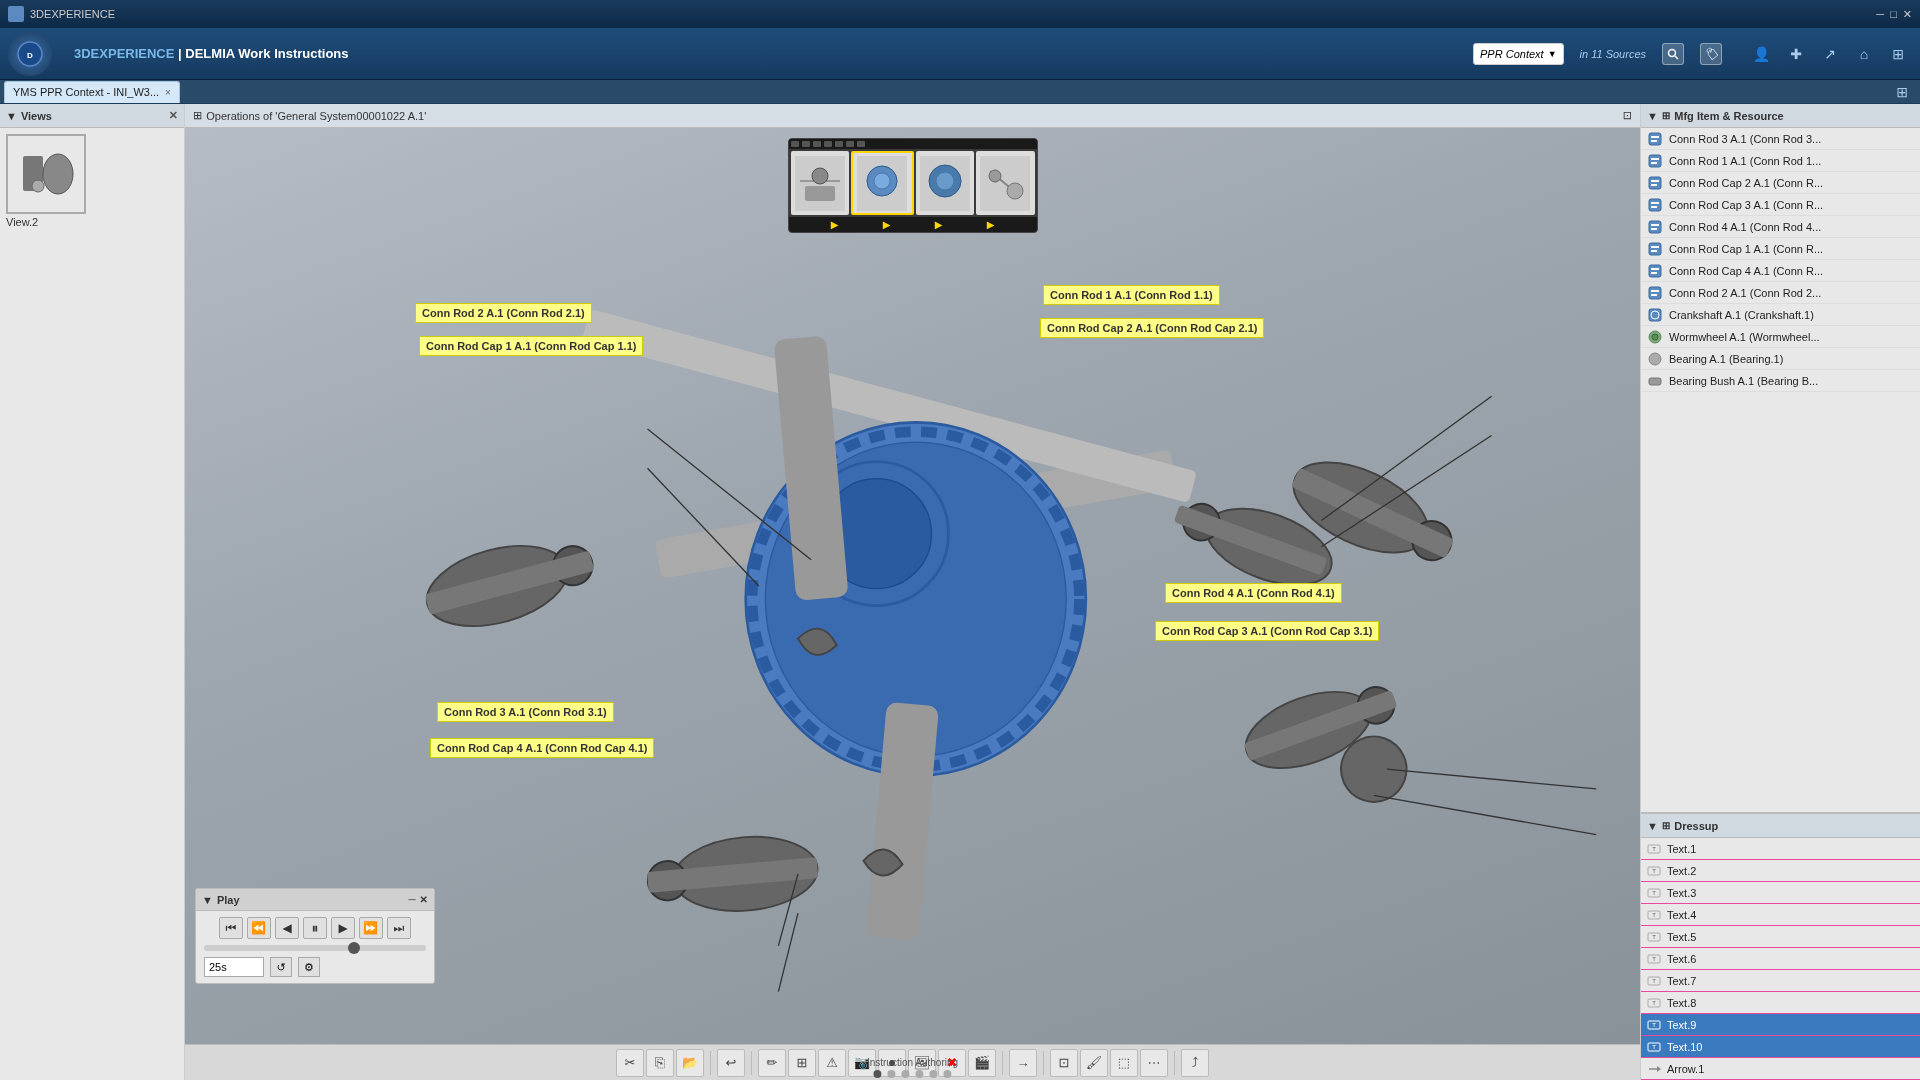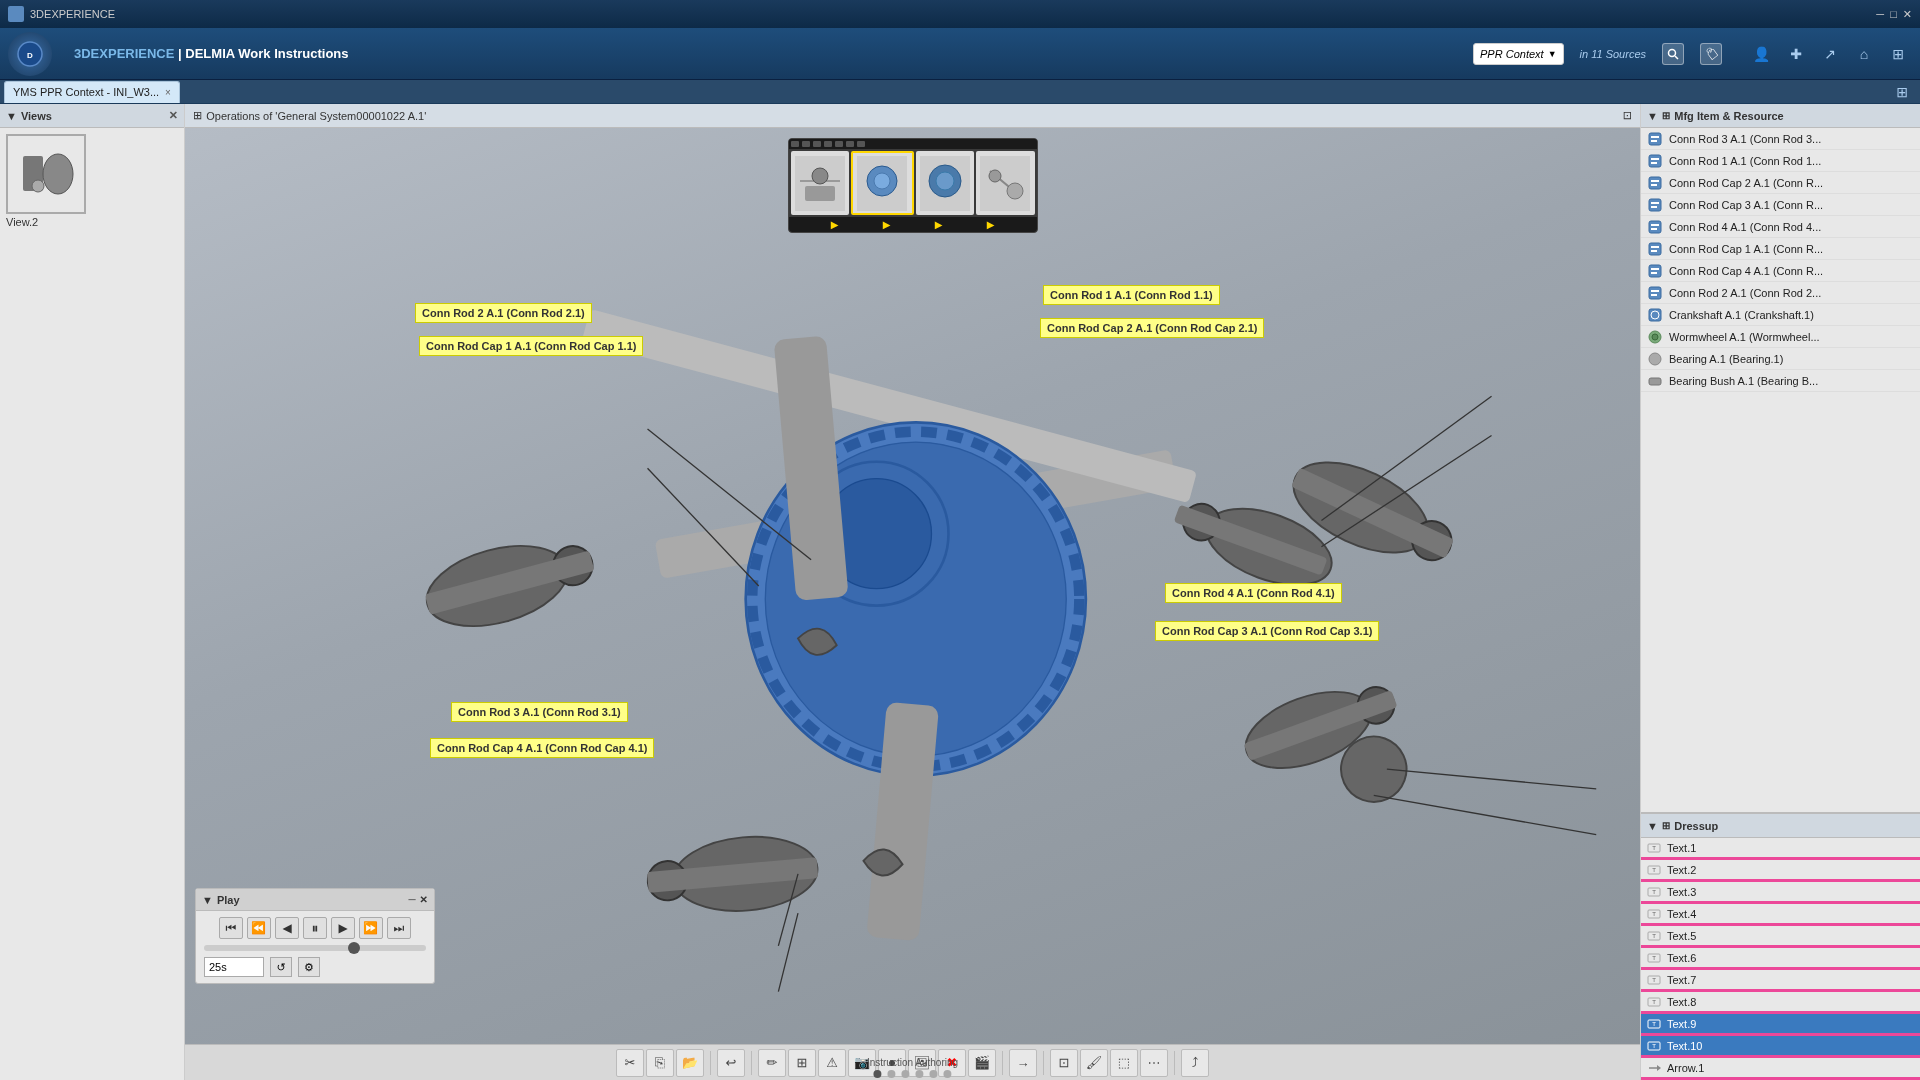--- a/index.html
+++ b/index.html
@@ -154,21 +154,21 @@
     .right-item {
       height: 22px; display: flex; align-items: center; padding: 0 6px; gap: 6px;
       border-bottom: 1px solid #ddd; font-size: 11px; color: #222; cursor: pointer;
     }
 
     
     .dressup-section { border-top: 2px solid #bbb; }
     .dressup-items { overflow-y: auto; max-height: 320px; }
     .dressup-item {
       height: 22px; display: flex; align-items: center; padding: 0 6px; gap: 6px;
-      border-bottom: 3px solid #ec4899; font-size: 11px; color: #222; cursor: pointer;
+      border-bottom: 1px solid #ec4899; font-size: 11px; color: #222; cursor: pointer;
     }
     .dressup-item.selected { background: #3a7abf; color: white; }
 
     
     .viewport-bg {
       position: absolute; top: 0; left: 0; right: 0; bottom: 0;
       background: linear-gradient(160deg, #b5bcc5 0%, #9da5ae 40%, #8a9299 100%);
     }
   </style>
 </head>
@@ -378,21 +378,21 @@
         <line x1="415" y1="625" x2="430" y2="570" stroke="#333" stroke-width="1"></line>
         <line x1="415" y1="660" x2="430" y2="600" stroke="#333" stroke-width="1"></line>
         <line x1="1040" y1="505" x2="880" y2="490" stroke="#333" stroke-width="1"></line>
         <line x1="1040" y1="540" x2="870" y2="510" stroke="#333" stroke-width="1"></line>
       </svg>
 
       <div class="callout" style="left:230px;top:175px;">Conn Rod 2 A.1 (Conn Rod 2.1)</div>
       <div class="callout" style="left:234px;top:208px;">Conn Rod Cap 1 A.1 (Conn Rod Cap 1.1)</div>
       <div class="callout" style="left:858px;top:157px;">Conn Rod 1 A.1 (Conn Rod 1.1)</div>
       <div class="callout" style="left:855px;top:190px;">Conn Rod Cap 2 A.1 (Conn Rod Cap 2.1)</div>
-      <div class="callout" style="left:252px;top:574px;margin-left:14px;">Conn Rod 3 A.1 (Conn Rod 3.1)</div>
+      <div class="callout" style="left:252px;top:574px;">Conn Rod 3 A.1 (Conn Rod 3.1)</div>
       <div class="callout" style="left:245px;top:610px;">Conn Rod Cap 4 A.1 (Conn Rod Cap 4.1)</div>
       <div class="callout" style="left:980px;top:455px;">Conn Rod 4 A.1 (Conn Rod 4.1)</div>
       <div class="callout" style="left:970px;top:493px;">Conn Rod Cap 3 A.1 (Conn Rod Cap 3.1)</div>
 
       <div id="play-panel">
         <div class="play-header">
           <span>▼</span>
           <span>Play</span>
           <span style="margin-left:auto;display:flex;gap:4px;">
             <span style="cursor:pointer;font-size:10px;">─</span>

